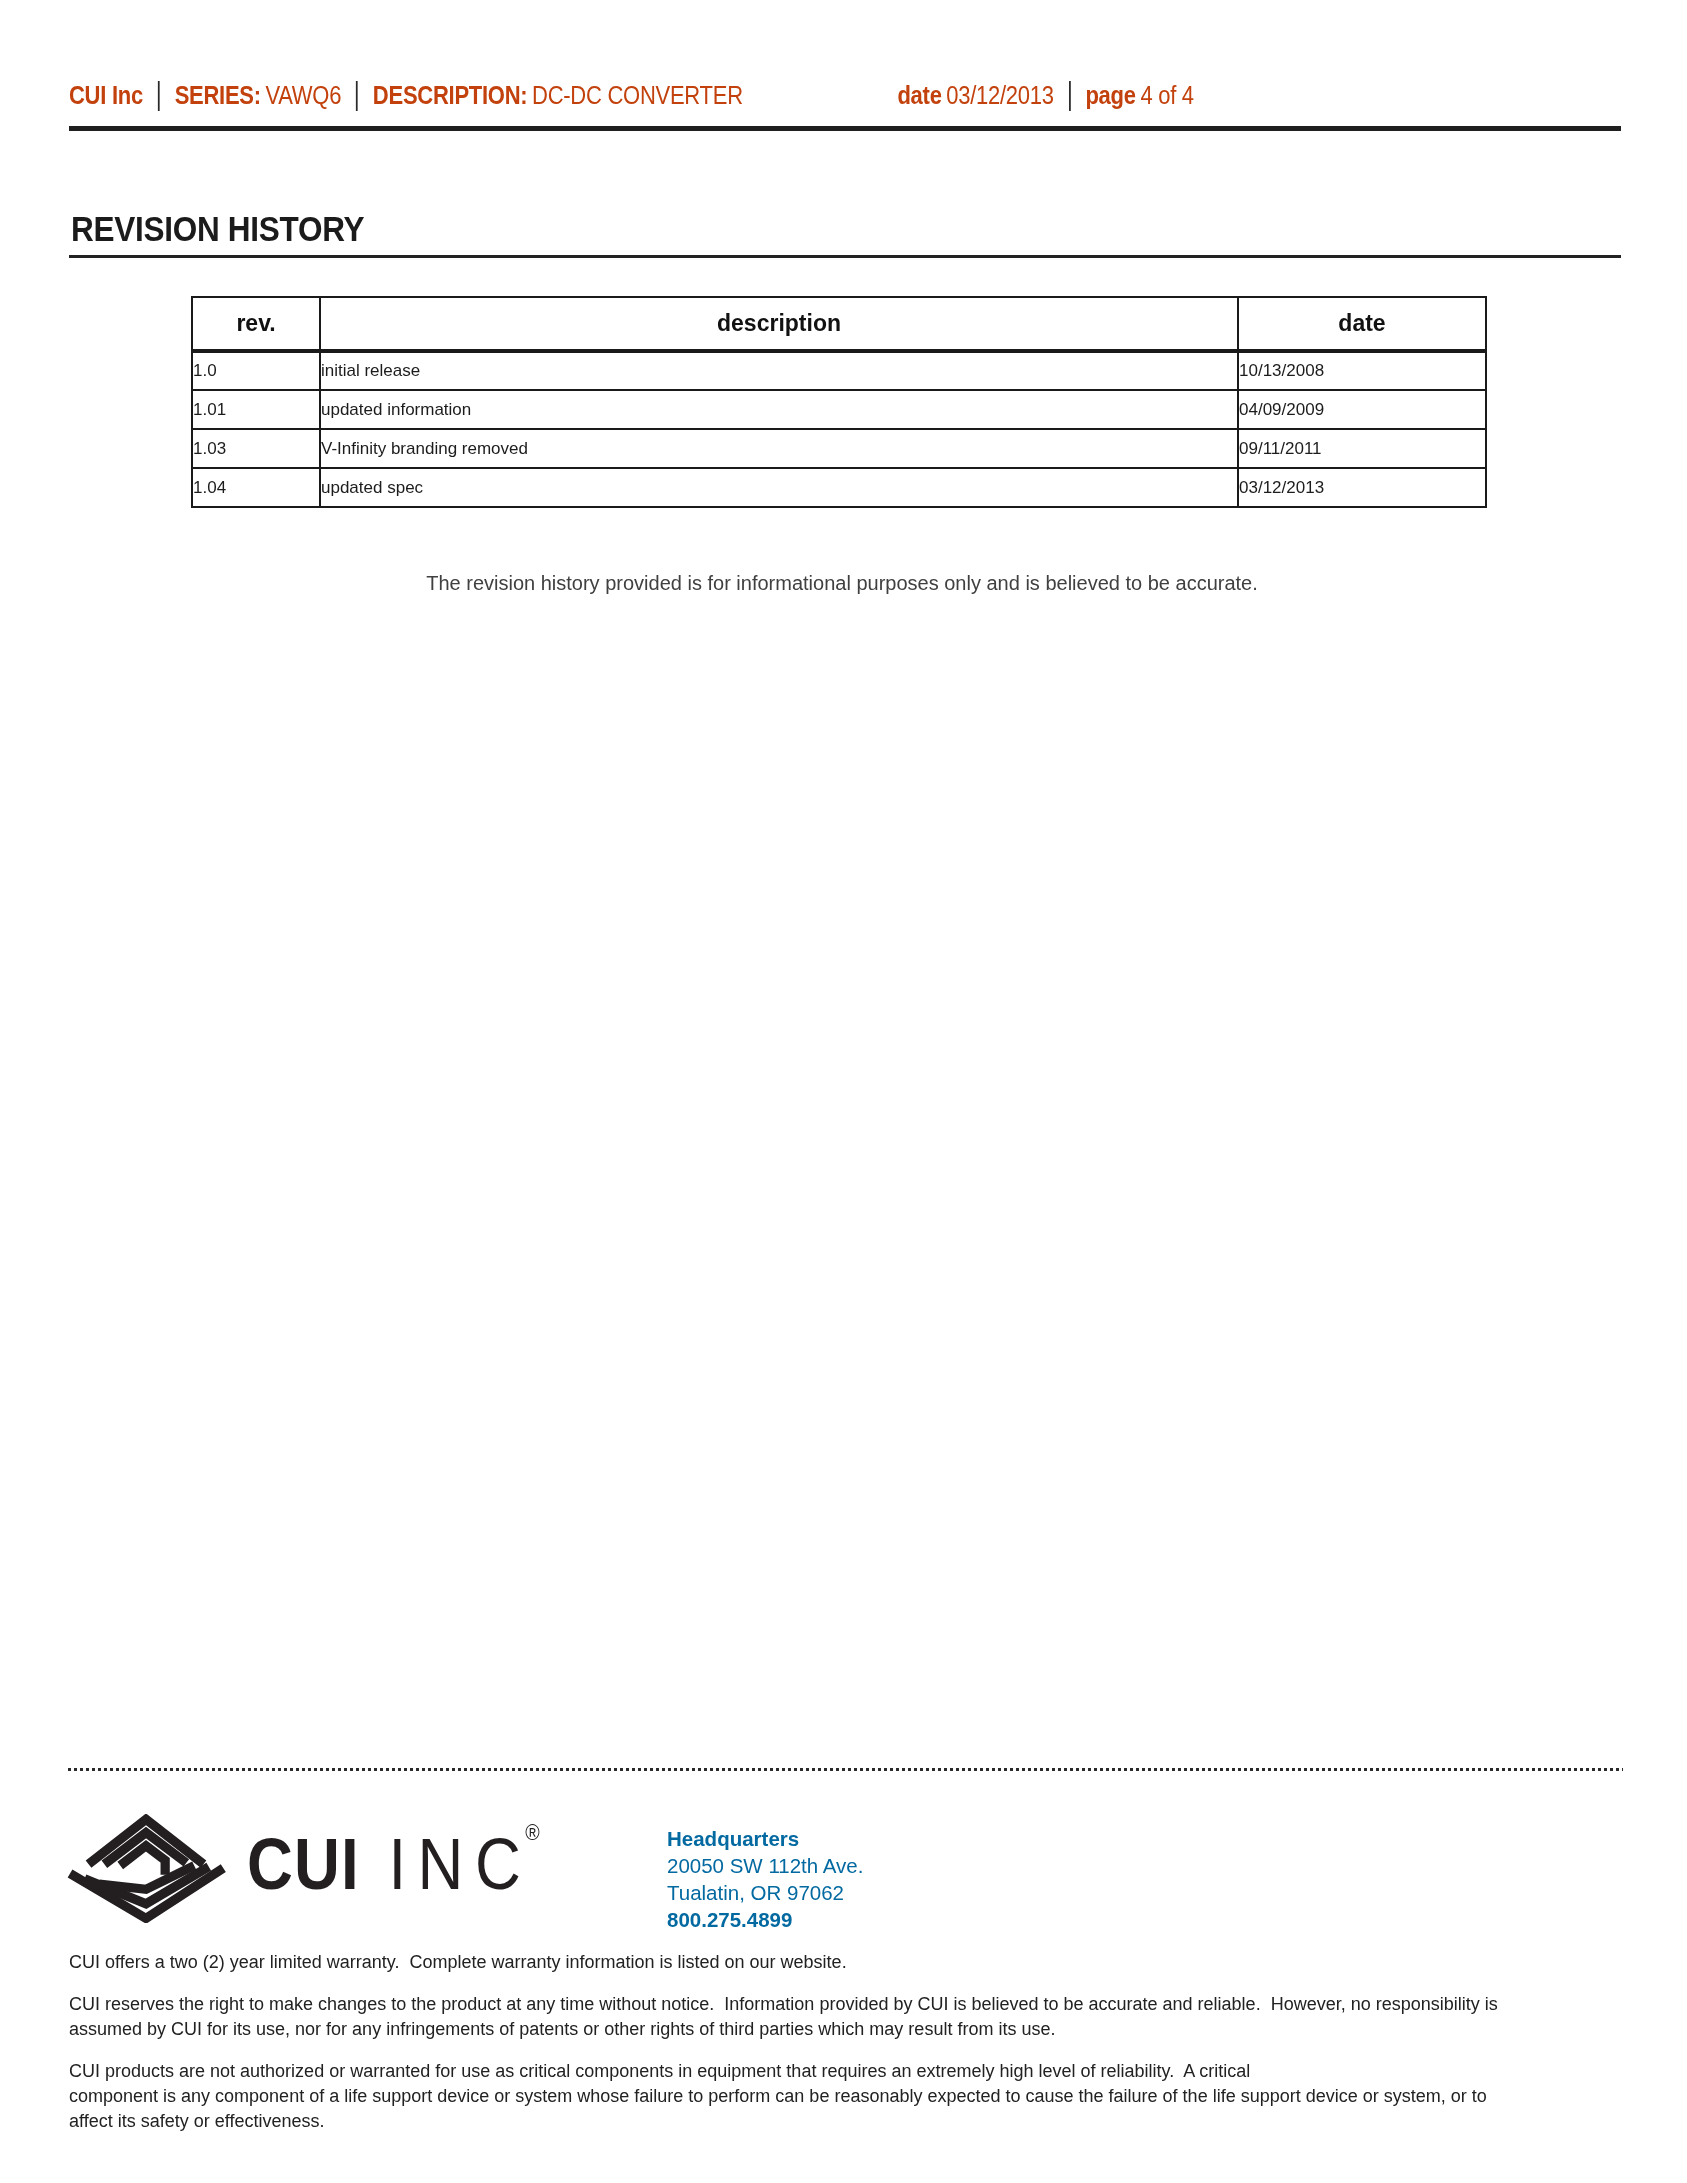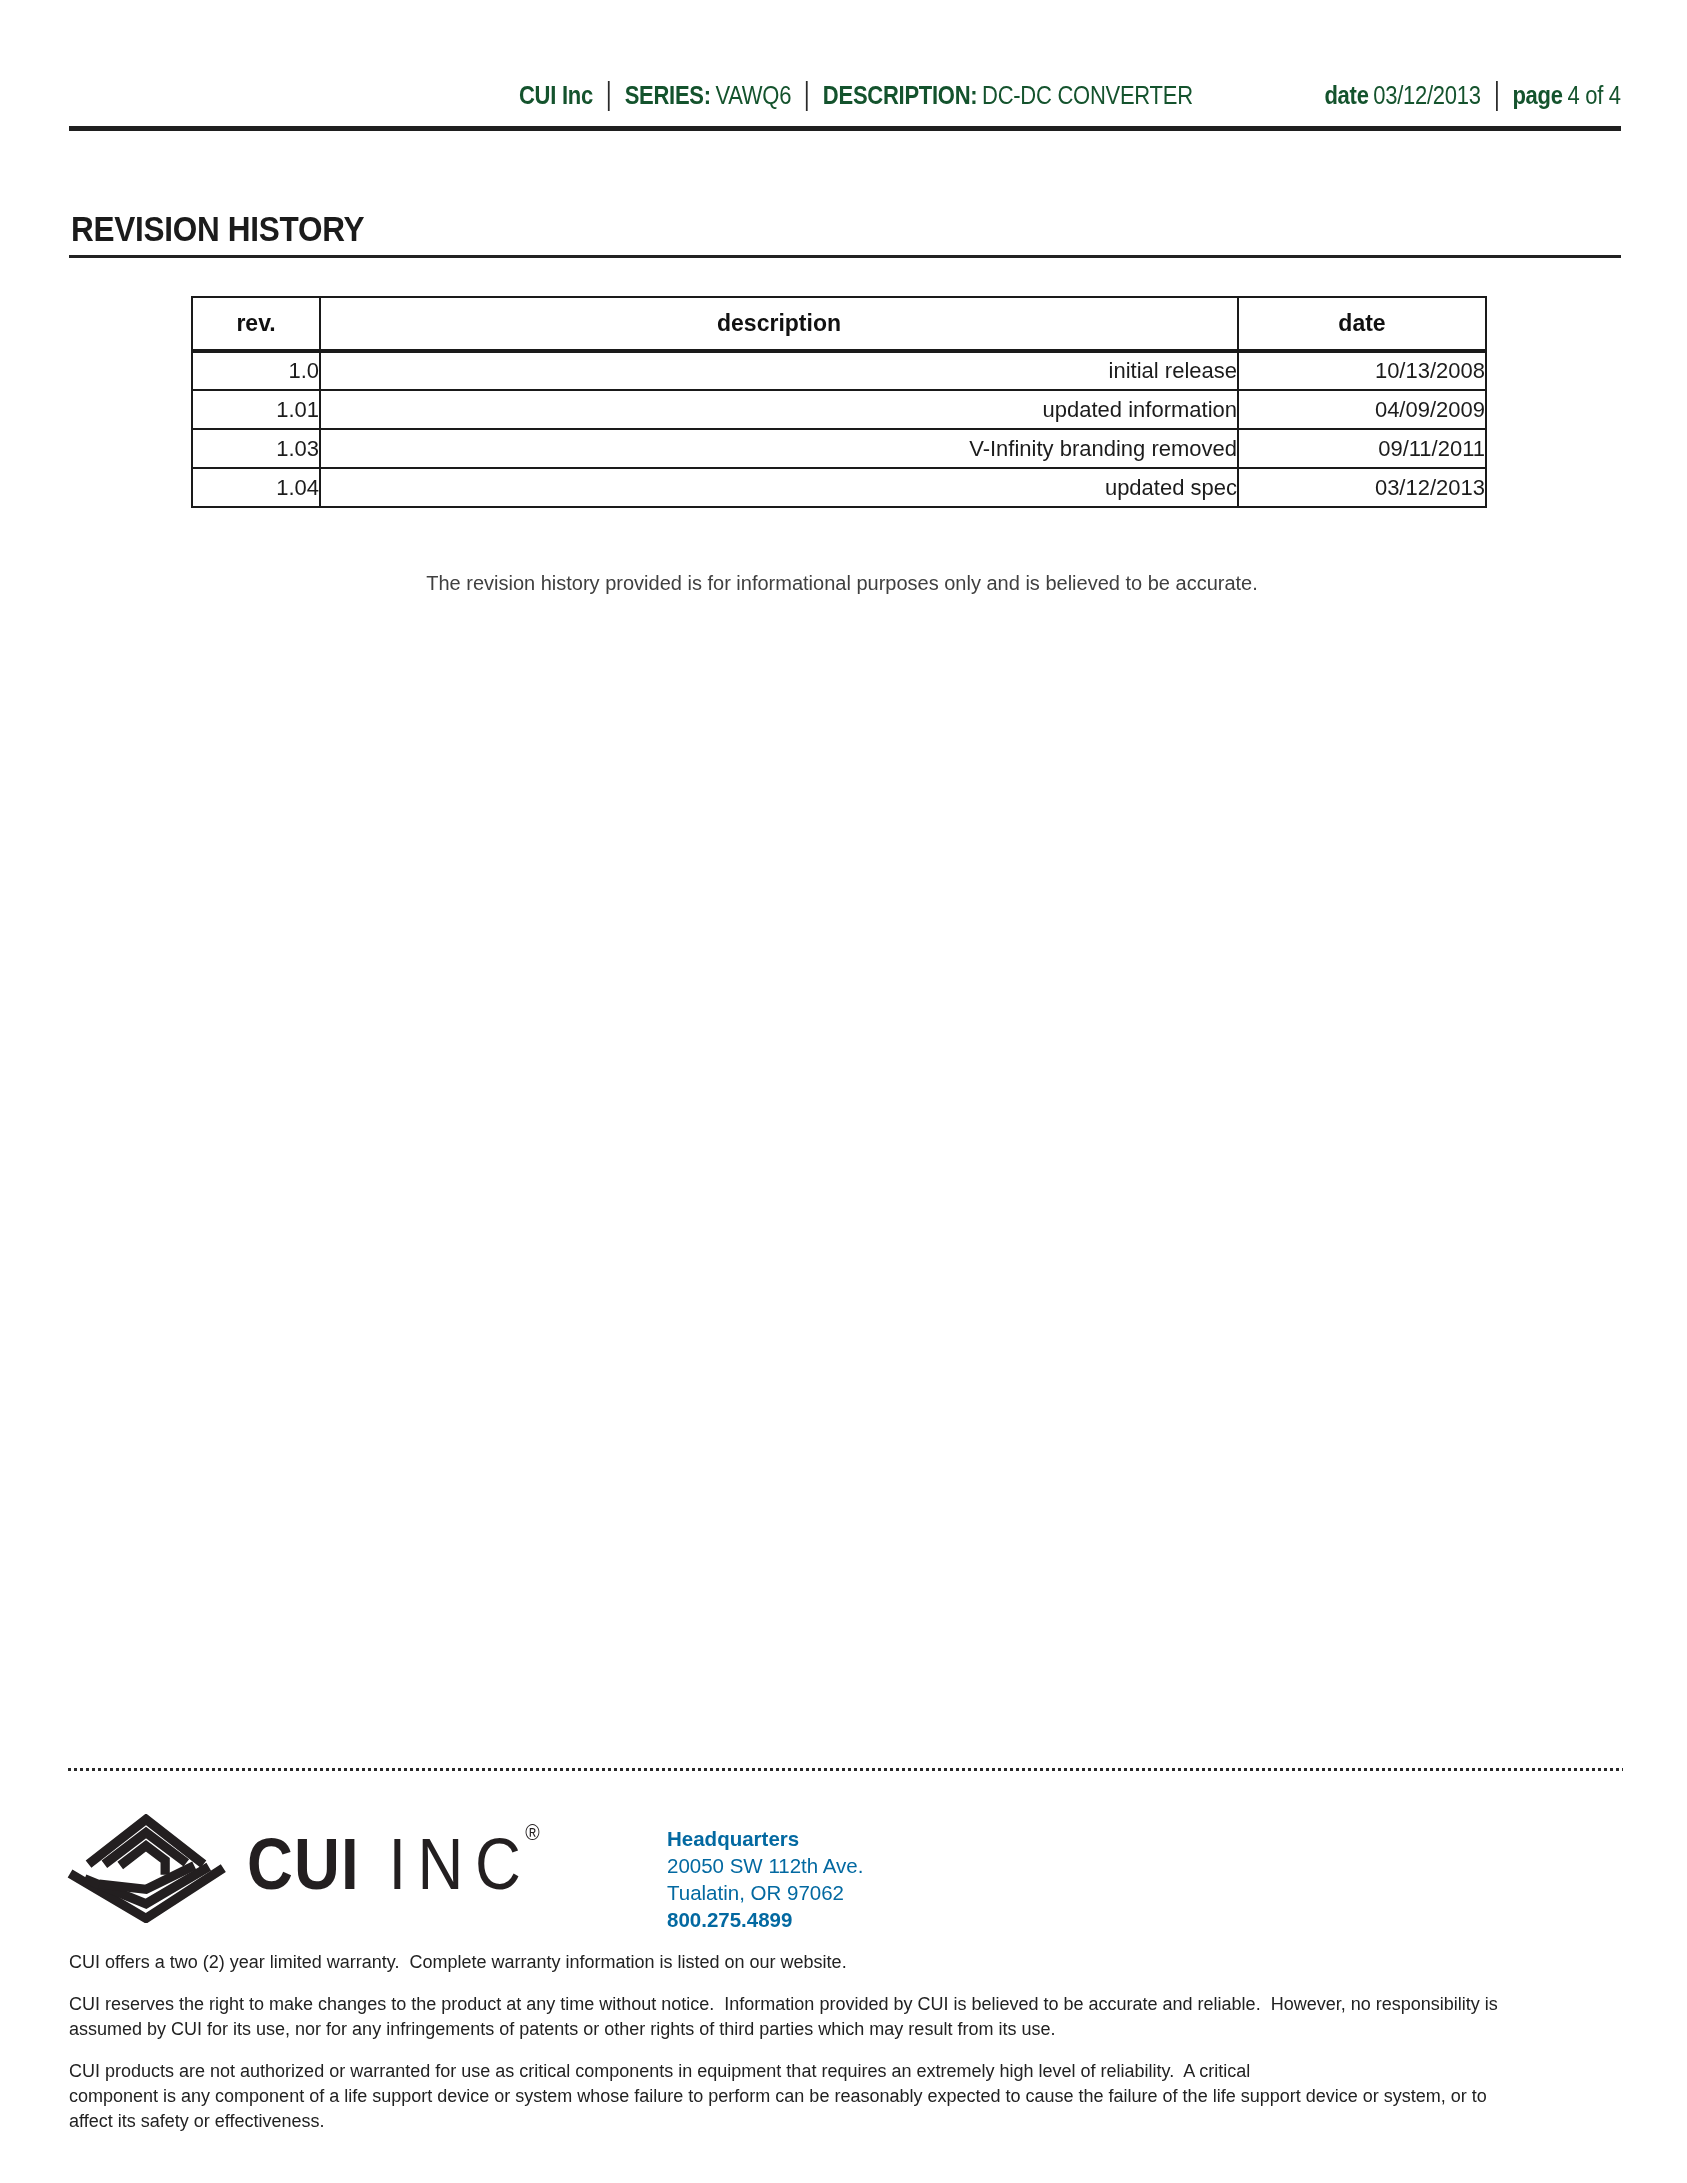--- a/index.html
+++ b/index.html
@@ -6,22 +6,22 @@
   html,body { background:#ffffff; }
   body { font-family:"Liberation Sans", sans-serif; color:#1c1c1c; }
   .page {
     position:relative; width:1687px; height:2183px;
     background:#ffffff; overflow:hidden; margin:0 auto;
   }
 
   
   .topbar {
     position:absolute; left:69px; right:66px; top:75px; height:41px;
-    display:flex; align-items:center; justify-content:flex-end;
-    font-size:25px; color:#14532d; white-space:nowrap;
+    display:flex; align-items:center; justify-content:flex-start;
+    font-size:25px; color:#c2410c; white-space:nowrap;gap:22px;
   }
   .topbar-left  { display:flex; align-items:center; gap:17px; transform:scaleX(0.88); transform-origin:left center; }
   .topbar-right { display:flex; align-items:center; gap:17px; transform:scaleX(0.88); transform-origin:right center; }
   .pair .lbl { font-weight:700; letter-spacing:-0.3px; }
   .pair .val { font-weight:400; letter-spacing:-0.3px; margin-left:5.3px; }
   .company { font-weight:700; letter-spacing:-0.3px; }
   .vsep { width:2px; height:30px; background:#2a2a2a; }
   .toprule {
     position:absolute; left:69px; right:66px; top:126px; height:4.6px;
     background:#1f1f1f;
@@ -43,22 +43,22 @@
     position:absolute; left:191px; top:296px; width:1294px;
     border-collapse:collapse; table-layout:fixed;
     border:2.6px solid #1a1a1a;
   }
   table.rev-table th {
     height:54px; font-size:23px; font-weight:700; color:#111111;
     border:2px solid #1a1a1a; border-bottom:4.6px solid #1a1a1a;
     text-align:center; vertical-align:middle;
   }
   table.rev-table td {
-    height:39px; font-size:22px; font-weight:400; color:#1c1c1c;
-    border:2px solid #1a1a1a; text-align:right; vertical-align:middle;
+    height:39px; font-size:17px; font-weight:400; color:#1c1c1c;
+    border:2px solid #1a1a1a; text-align:left; vertical-align:middle;
   }
   .table-note {
     position:absolute; left:195px; top:572px; width:1294px;
     text-align:center; font-size:20px; color:#404040;
   }
 
   
   .dotted-rule {
     position:absolute; left:68px; right:64px; top:1768px; height:3.3px;
     background-image:repeating-linear-gradient(to right, #2a2a2a 0px, #2a2a2a 2.6px, transparent 2.6px, transparent 6px);

